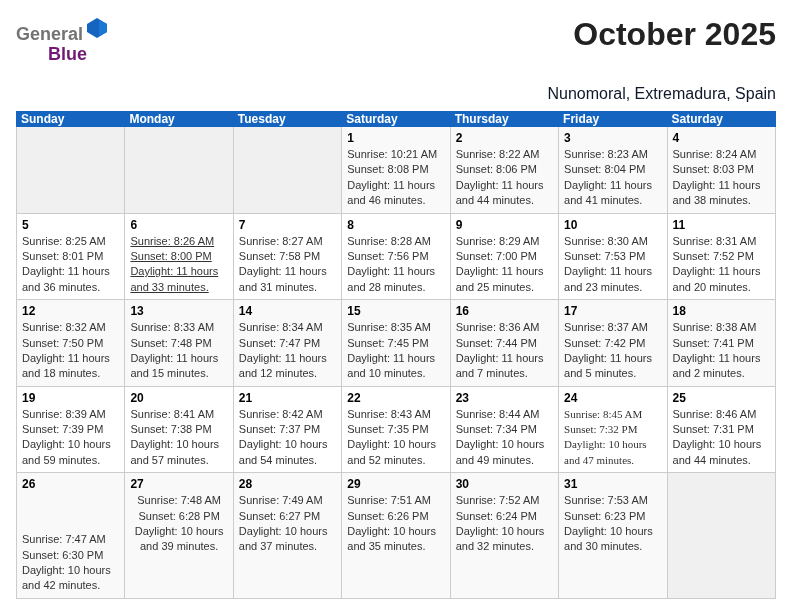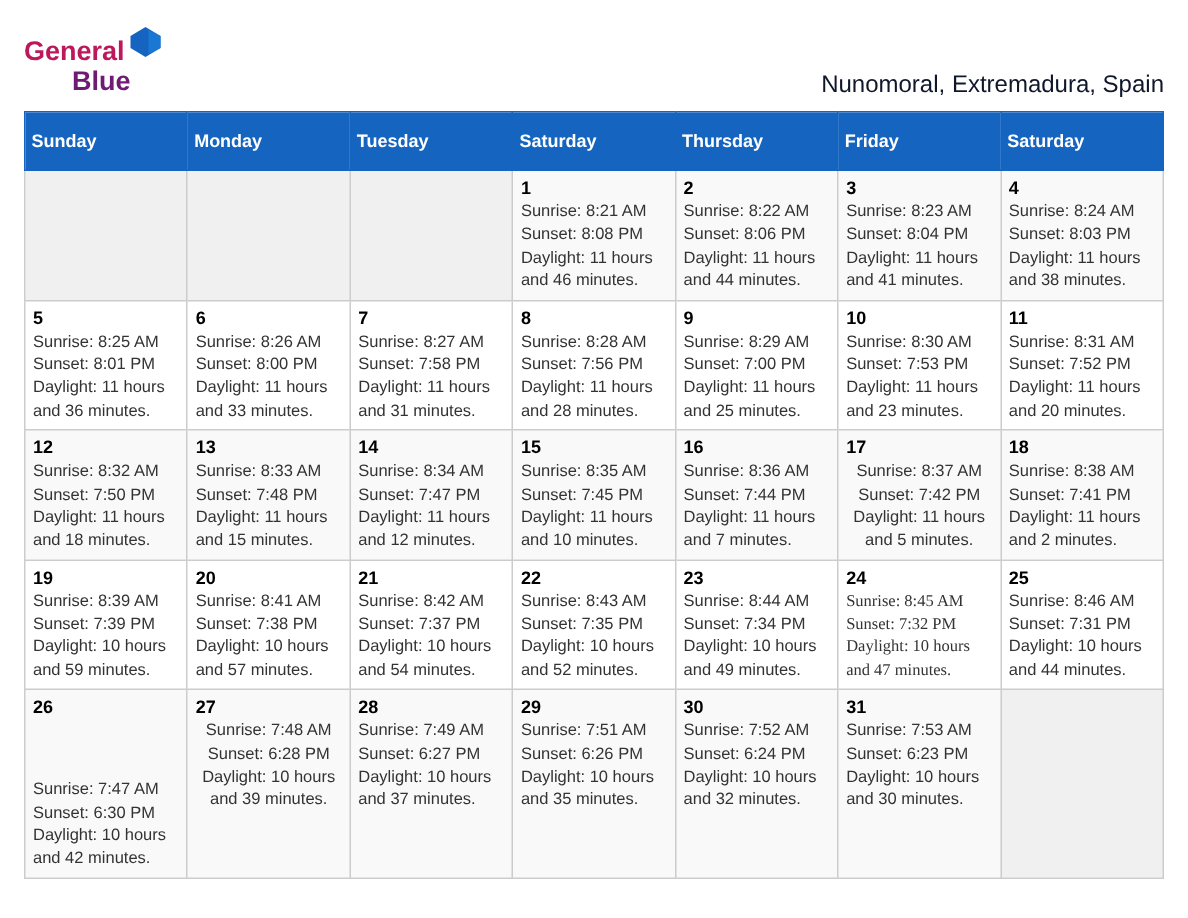--- a/index.html
+++ b/index.html
@@ -18,21 +18,21 @@
     }
     .logo {
       display: flex;
       align-items: center;
     }
     .logo-text {
       font-size: 18px;
       font-weight: bold;
       line-height: 1.1;
     }
-    .logo-general { color: #be185d; }
+    .logo-general { color: #737373; }
     .logo-blue { color: #701a75; margin-left: 32px; }
     .logo-icon {
       width: 24px;
       height: 24px;
       margin-left: 2px;
     }
     .title-block {
       text-align: right;
     }
     .month-title {
@@ -46,21 +46,21 @@
       margin-top: 32px;
     }
     table {
       width: 100%;
       border-collapse: collapse;
       font-size: 11px;
     }
     thead tr th {
       background-color: #1565c0;
       color: #fff;
-      padding: 12px 4px;
+      padding: 0 4px;
       text-align: left;
       font-size: 12px;
       border: 1px solid #1565c0;
     }
     tbody tr td {
       border: 1px solid #ccc;
       vertical-align: top;
       padding: 4px 5px;
       width: calc(100% / 7);
       min-height: 80px;
@@ -93,20 +93,21 @@
             <polygon points="12,2 22,8 22,16 12,22 2,16 2,8" fill="#1565c0"></polygon>
             <polygon points="14,4 22,8 22,16 14,20" fill="#1a78d4"></polygon>
           </svg>
       </div>
       <div class="logo-text">
         <span class="logo-blue">Blue</span>
       </div>
     </div>
   </div>
   <div class="title-block">
+    <div class="month-title">October 2025</div>
     <div class="location">Nunomoral, Extremadura, Spain</div>
   </div>
 </div>
 
 <table>
   <thead>
     <tr>
     <th>Sunday</th>
         <th>Monday</th>
         <th>Tuesday</th>
@@ -116,21 +117,21 @@
         <th>Saturday</th>
       </tr>
   </thead>
   <tbody id="calendar-body">
   <tr>
         <td class="empty-cell"></td>
         <td class="empty-cell"></td>
         <td class="empty-cell"></td>
         <td>
           <div class="day-num">1</div>
-          <div class="day-info" style="white-space: pre-line;">Sunrise: 8:21 AM
+          <div class="day-info" style="white-space: pre-line;">Sunrise: 10:21 AM
 Sunset: 8:08 PM
 Daylight: 11 hours and 46 minutes.</div>
         </td>
         <td>
           <div class="day-num">2</div>
           <div class="day-info" style="white-space: pre-line;">Sunrise: 8:22 AM
 Sunset: 8:06 PM
 Daylight: 11 hours and 44 minutes.</div>
         </td>
         <td>
@@ -148,21 +149,21 @@
       </tr>
       <tr>
         <td>
           <div class="day-num">5</div>
           <div class="day-info" style="white-space: pre-line;">Sunrise: 8:25 AM
 Sunset: 8:01 PM
 Daylight: 11 hours and 36 minutes.</div>
         </td>
         <td>
           <div class="day-num">6</div>
-          <div class="day-info" style="white-space: pre-line;">Sunrise: 8:26 AM
+          <div class="day-info" style="white-space: pre-line; text-decoration: underline;">Sunrise: 8:26 AM
 Sunset: 8:00 PM
 Daylight: 11 hours and 33 minutes.</div>
         </td>
         <td>
           <div class="day-num">7</div>
           <div class="day-info" style="white-space: pre-line;">Sunrise: 8:27 AM
 Sunset: 7:58 PM
 Daylight: 11 hours and 31 minutes.</div>
         </td>
         <td>
@@ -216,21 +217,21 @@
 Daylight: 11 hours and 10 minutes.</div>
         </td>
         <td>
           <div class="day-num">16</div>
           <div class="day-info" style="white-space: pre-line;">Sunrise: 8:36 AM
 Sunset: 7:44 PM
 Daylight: 11 hours and 7 minutes.</div>
         </td>
         <td>
           <div class="day-num">17</div>
-          <div class="day-info" style="white-space: pre-line; text-align: center;">Sunrise: 8:37 AM
+          <div class="day-info" style="white-space: pre-line;">Sunrise: 8:37 AM
 Sunset: 7:42 PM
 Daylight: 11 hours and 5 minutes.</div>
         </td>
         <td>
           <div class="day-num">18</div>
           <div class="day-info" style="white-space: pre-line;">Sunrise: 8:38 AM
 Sunset: 7:41 PM
 Daylight: 11 hours and 2 minutes.</div>
         </td>
       </tr>

